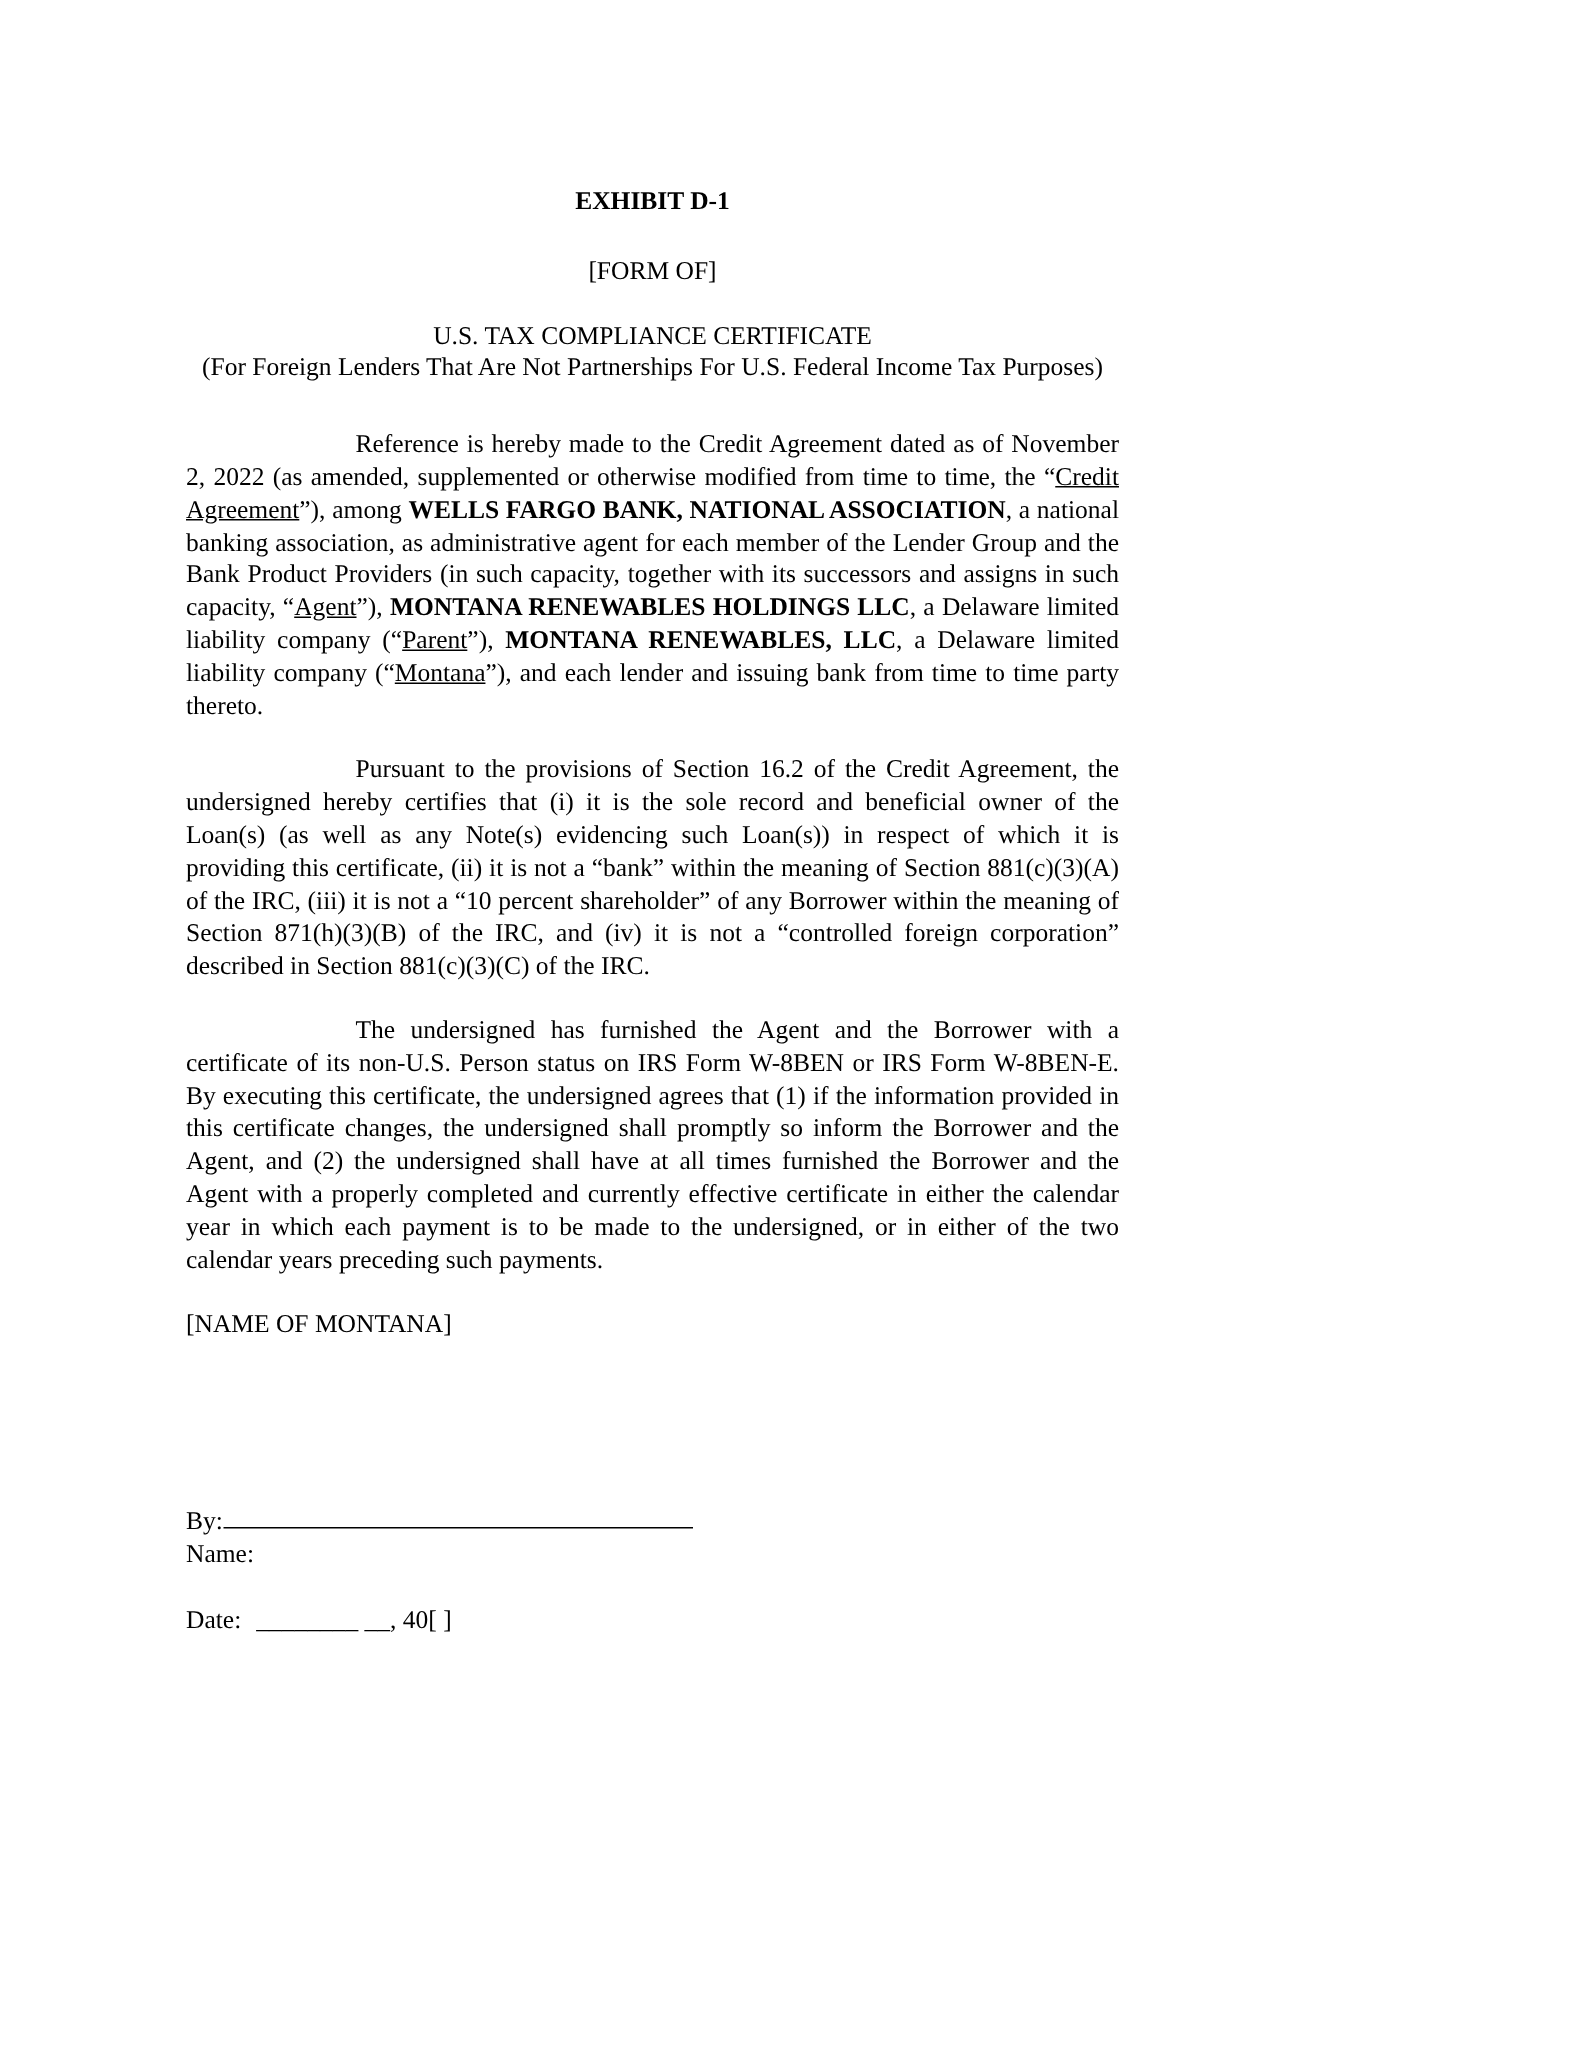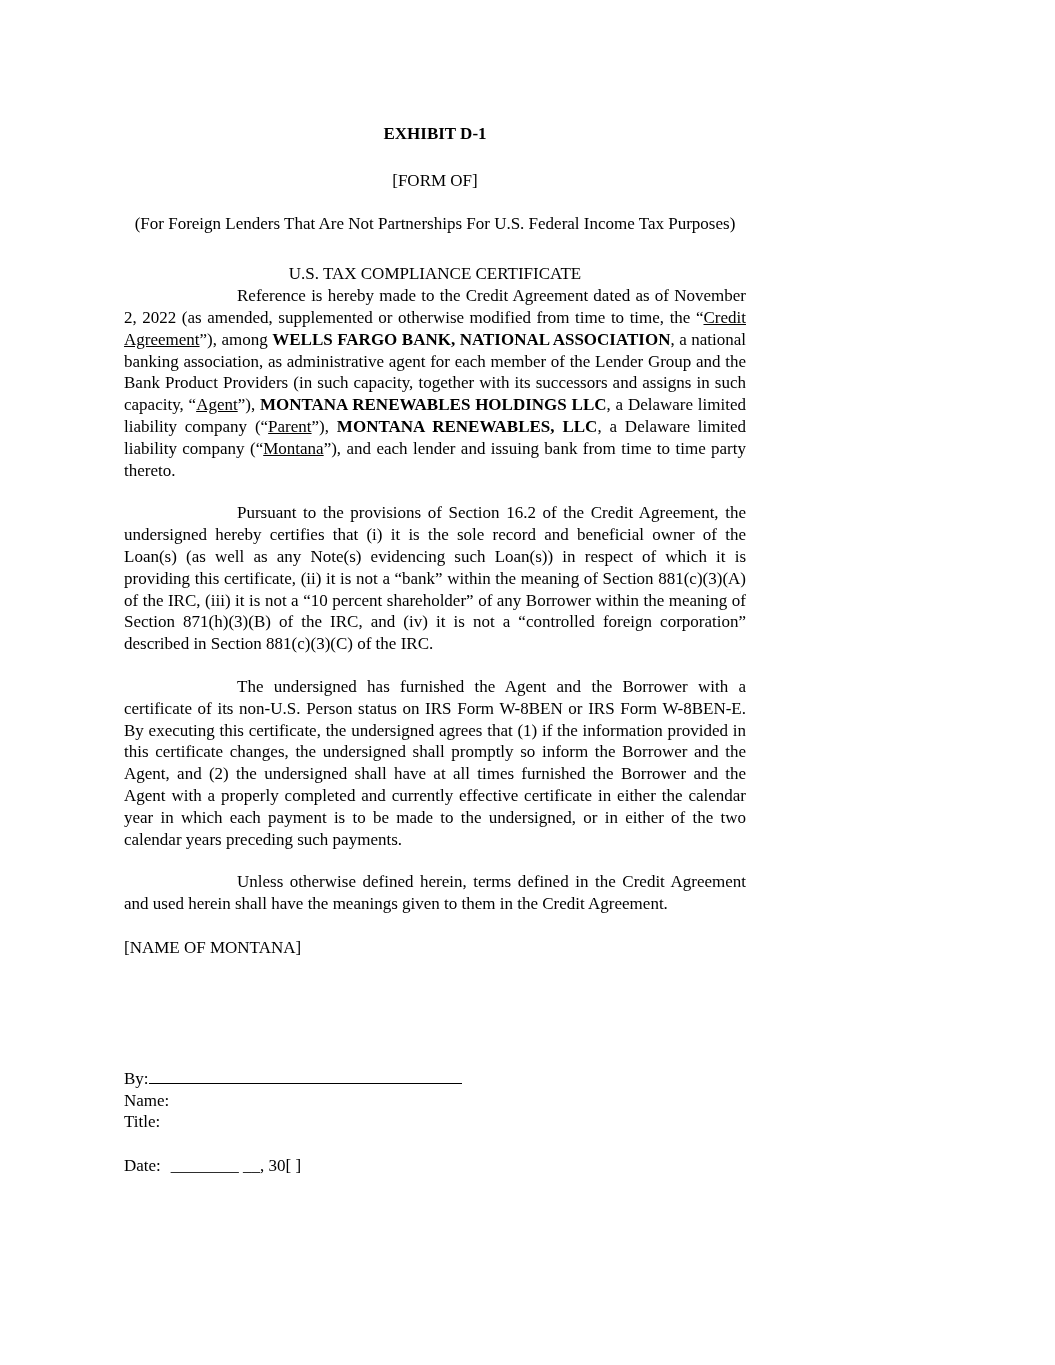--- a/index.html
+++ b/index.html
@@ -69,38 +69,36 @@
 </style>
 </head>
 <body>
 
 <div class="page">
 
   <div class="center hdr-exhibit">EXHIBIT D-1</div>
 
   <div class="center hdr-formof">[FORM OF]</div>
 
+  <div class="center hdr-title">U.S. TAX COMPLIANCE CERTIFICATE</div>
+
   <div class="center hdr-subtitle">(For Foreign Lenders That Are Not Partnerships For U.S. Federal Income Tax Purposes)</div>
-
-  <div class="center hdr-title">U.S. TAX COMPLIANCE CERTIFICATE</div>
 
   <p class="para"><span>Reference is hereby made to the Credit Agreement dated as of November 2, 2022 (as amended, supplemented or otherwise modified from time to time, the “</span><span class="u">Credit Agreement</span><span>”), among </span><span class="b">WELLS FARGO BANK, NATIONAL ASSOCIATION</span><span>, a national banking association, as administrative agent for each member of the Lender Group and the Bank Product Providers (in such capacity, together with its successors and assigns in such capacity, “</span><span class="u">Agent</span><span>”), </span><span class="b">MONTANA RENEWABLES HOLDINGS LLC</span><span>, a Delaware limited liability company (“</span><span class="u">Parent</span><span>”), </span><span class="b">MONTANA RENEWABLES, LLC</span><span>, a Delaware limited liability company (“</span><span class="u">Montana</span><span>”), and each lender and issuing bank from time to time party thereto.</span></p>
 
   <p class="para">Pursuant to the provisions of Section 16.2 of the Credit Agreement, the undersigned hereby certifies that (i) it is the sole record and beneficial owner of the Loan(s) (as well as any Note(s) evidencing such Loan(s)) in respect of which it is providing this certificate, (ii) it is not a “bank” within the meaning of Section 881(c)(3)(A) of the IRC, (iii) it is not a “10 percent shareholder” of any Borrower within the meaning of Section 871(h)(3)(B) of the IRC, and (iv) it is not a “controlled foreign corporation” described in Section 881(c)(3)(C) of the IRC.</p>
 
   <p class="para">The undersigned has furnished the Agent and the Borrower with a certificate of its non-U.S. Person status on IRS Form W-8BEN or IRS Form W-8BEN-E.  By executing this certificate, the undersigned agrees that (1) if the information provided in this certificate changes, the undersigned shall promptly so inform the Borrower and the Agent, and (2) the undersigned shall have at all times furnished the Borrower and the Agent with a properly completed and currently effective certificate in either the calendar year in which each payment is to be made to the undersigned, or in either of the two calendar years preceding such payments.</p>
 
-  <p class="para">Unless otherwise defined herein, terms defined in the Credit Agreement and used herein shall have the meanings given to them in the Credit Agreement.</p>
 
   <div class="lender-name">[NAME OF MONTANA]</div>
 
   <div class="sig-block">
     <div class="sig-row">
       <span>By:</span><span class="sig-line"></span>
     </div>
     <div class="sig-row">Name:</div>
-    <div class="sig-row">Title:</div>
     <div class="sig-row date-row">
-      <span>Date:</span><span class="date-value">________ __, 30[  ]</span>
+      <span>Date:</span><span class="date-value">________ __, 40[  ]</span>
     </div>
   </div>
 
 </div>
 
 </body></html>

